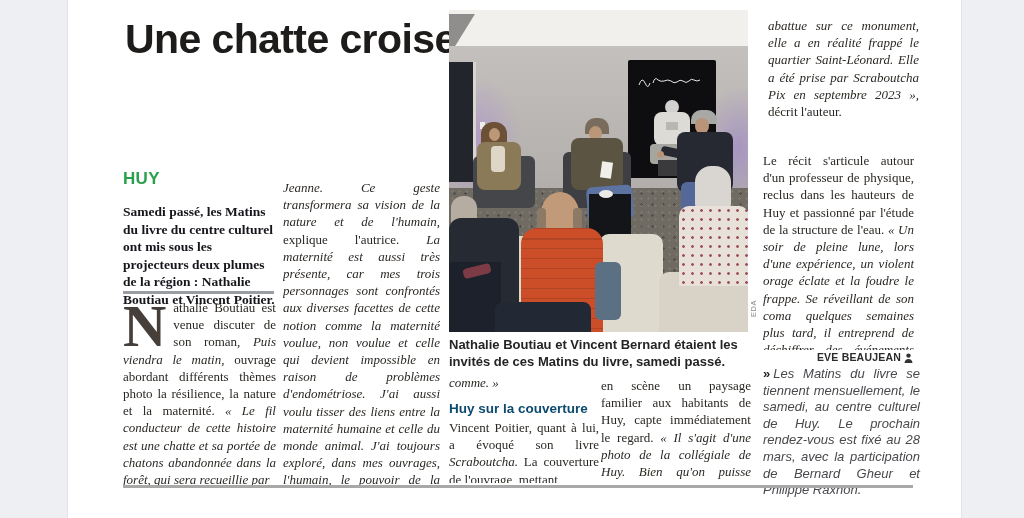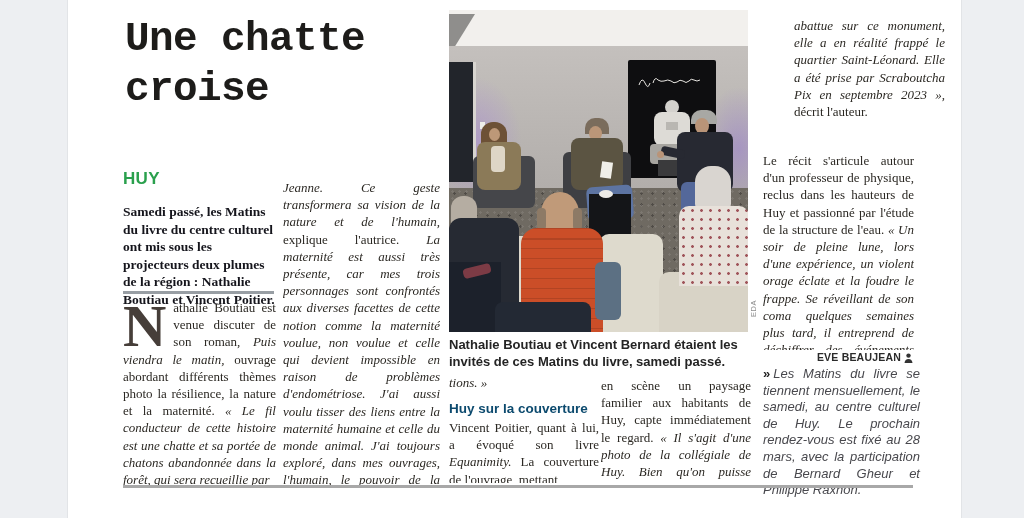--- a/index.html
+++ b/index.html
@@ -51,21 +51,21 @@
     writing-mode:vertical-rl;transform:rotate(180deg);
     font:7.5px "Liberation Sans",sans-serif;color:#8d8d8d;letter-spacing:.5px;
   }
   .colA-lead{left:381px;top:374px;width:150px;}
   .subhead2{
     left:381px;top:401px;width:150px;
     font:700 13.5px/16px "Liberation Sans",sans-serif;color:#0c4a6e;
   }
   .colA{left:381px;top:419px;width:150px;height:64px;}
   .colB{left:533px;top:377px;width:150px;height:106px;}
-  .colR1{left:726px;top:17px;width:151px;height:135px;font-family:Liberation Serif, serif;}
+  .colR1{left:700px;top:17px;width:151px;height:135px;font-family:Liberation Serif, serif;}
   .colR2{left:695px;top:152px;width:151px;height:198px;}
   .byline{
     left:695px;top:351px;width:150px;text-align:right;
     font:700 10.5px/12px "Liberation Sans",sans-serif;color:#2a2a2a;letter-spacing:.2px;
   }
   .byline svg{vertical-align:-2px;margin-left:3px;}
   .note{
     left:695px;top:366px;width:157px;height:116px;
     font:italic 13px/16.6px "Liberation Sans",sans-serif;color:#48484d;text-align:justify;
   }
@@ -139,21 +139,21 @@
     background-color:#e8e1da;
     background-image:radial-gradient(#a0545a 1px,transparent 1.7px);background-size:9px 9px;
   }
   .au-front{left:46px;top:292px;width:96px;height:32px;background:#232934;border-radius:8px 8px 0 0;}
 </style>
 </head>
 <body>
 
 <div id="page">
 
-  <h1 class="abs headline" style="margin:2px;font-weight:700;font-family:Liberation Mono, monospace;">
+  <h1 class="abs headline" style="margin:2px;font-weight:700;">
     <span style="display:block">Une chatte croise</span>
   </h1>
 
   <div class="abs kicker">HUY</div>
 
   <div class="abs lede">Samedi passé, les Matins du livre du centre culturel ont mis sous les projecteurs deux plumes de la région : Nathalie Boutiau et Vincent Poitier.</div>
 
   <div class="abs rule1"></div>
 
   <div class="abs bodytext col1">
@@ -230,23 +230,23 @@
     <div class="abs au-rhead"></div>
     <div class="abs au-blouse"></div>
 
     <div class="abs au-front"></div>
   </div>
 
   <div class="abs credit">EDA</div>
 
   <div class="abs caption">Nathalie Boutiau et Vincent Bernard étaient les invités de ces Matins du livre, samedi passé.</div>
 
-  <div class="abs bodytext colA-lead"><span class="i">tions. »</span></div>
+  <div class="abs bodytext colA-lead"><span class="i">comme. »</span></div>
   <div class="abs subhead2">Huy sur la couverture</div>
-  <div class="abs bodytext colA"><span>Vincent Poitier, quant à lui, a évoqué son livre </span><span class="i">Equanimity.</span><span> La couverture de l'ouvrage, mettant</span></div>
+  <div class="abs bodytext colA"><span>Vincent Poitier, quant à lui, a évoqué son livre </span><span class="i">Scraboutcha.</span><span> La couverture de l'ouvrage, mettant</span></div>
 
   <div class="abs bodytext colB"><span>en scène un paysage familier aux habitants de Huy, capte immédiatement le regard. </span><span class="i">« Il s'agit d'une photo de la collégiale de Huy. Bien qu'on puisse croire que la foudre s'est</span></div>
 
   <div class="abs bodytext colR1"><span class="i">abattue sur ce monument, elle a en réalité frappé le quartier Saint-Léonard. Elle a été prise par Scraboutcha Pix en septembre 2023 »,</span><span> décrit l'auteur.</span></div>
   <div class="abs bodytext colR2"><span>Le récit s'articule autour d'un professeur de physique, reclus dans les hauteurs de Huy et passionné par l'étude de la structure de l'eau. </span><span class="i">« Un soir de pleine lune, lors d'une expérience, un violent orage éclate et la foudre le frappe. Se réveillant de son coma quelques semaines plus tard, il entreprend de déchiffrer des événements inattendus, alors que le fluide semble réagir aux émotions et aux énergies humaines »,</span></div>
 
   <div class="abs byline">
     <span>EVE BEAUJEAN</span><svg width="9" height="10" viewBox="0 0 9 10">
         <circle cx="4.5" cy="2.6" r="2.2" fill="#333"></circle>
         <path d="M0.5 10 q0.5 -4 4 -4 q3.5 0 4 4 z" fill="#333"></path>

